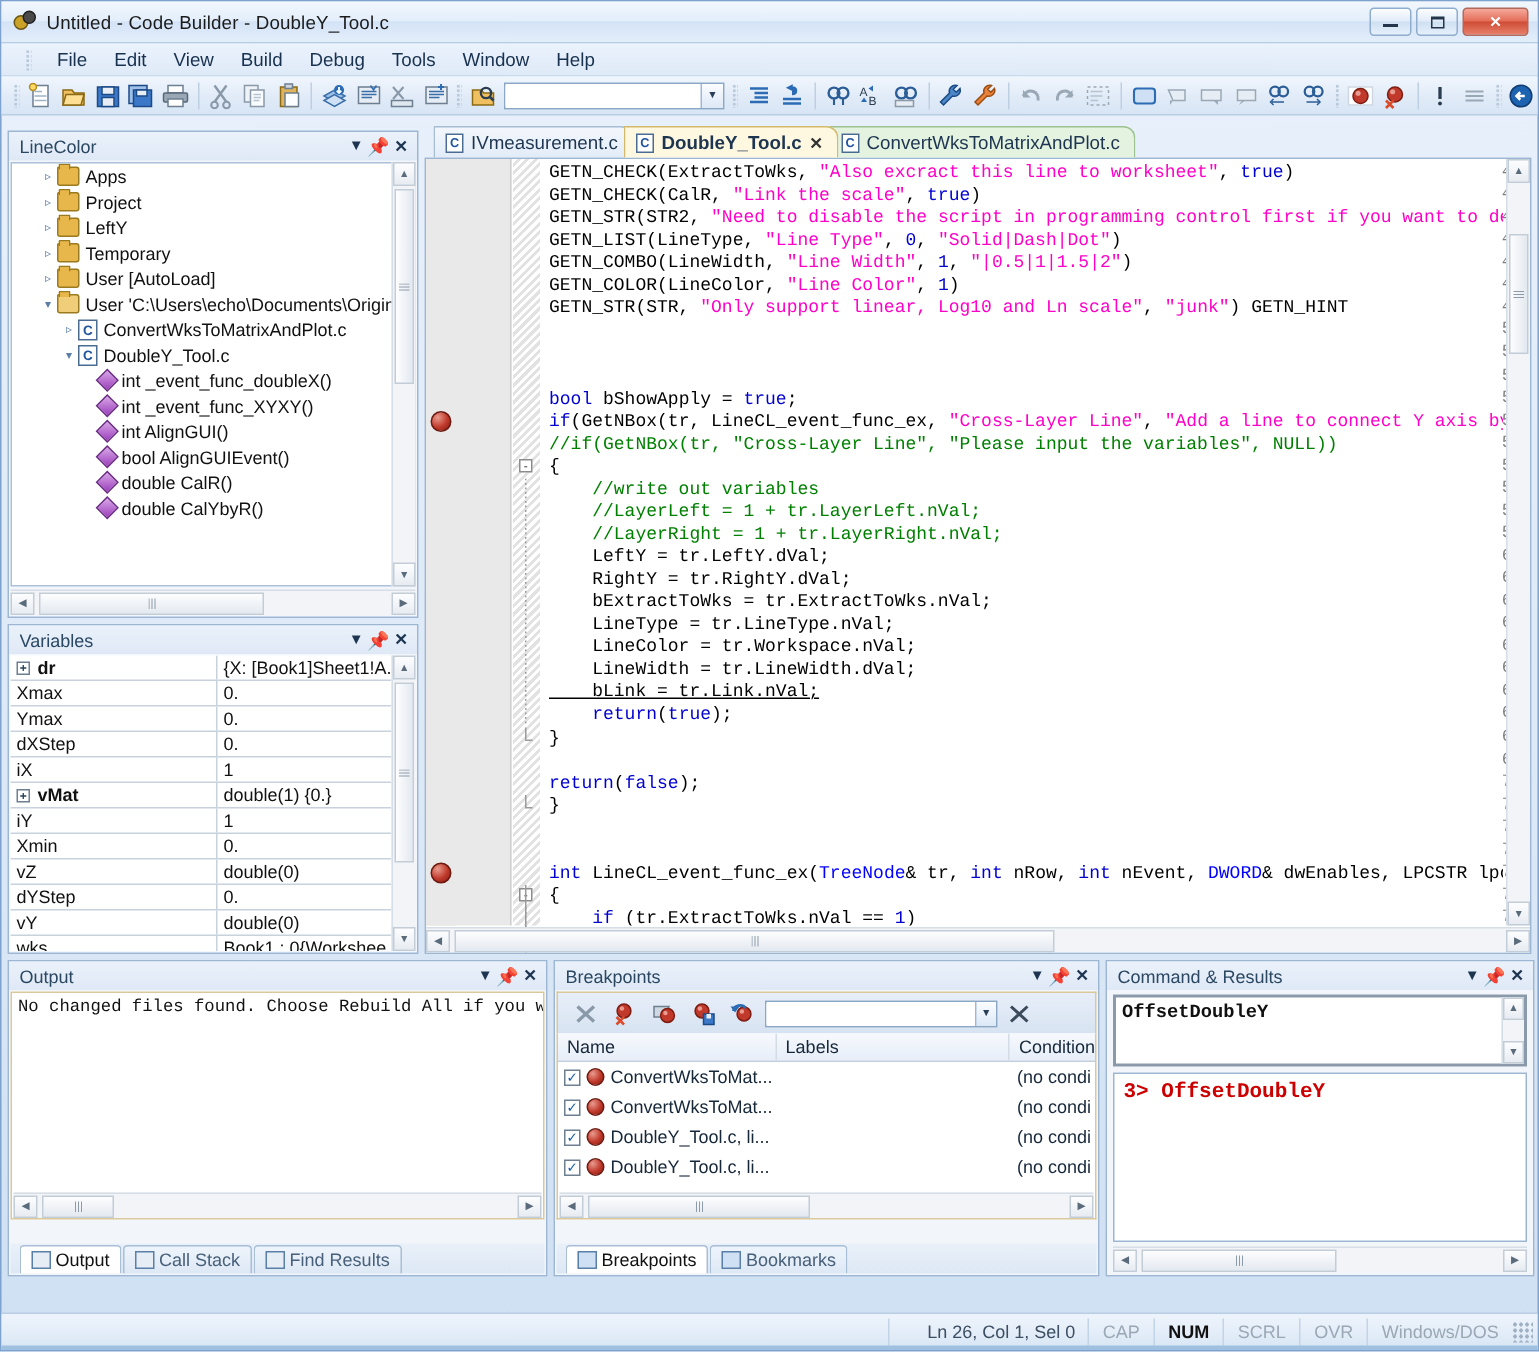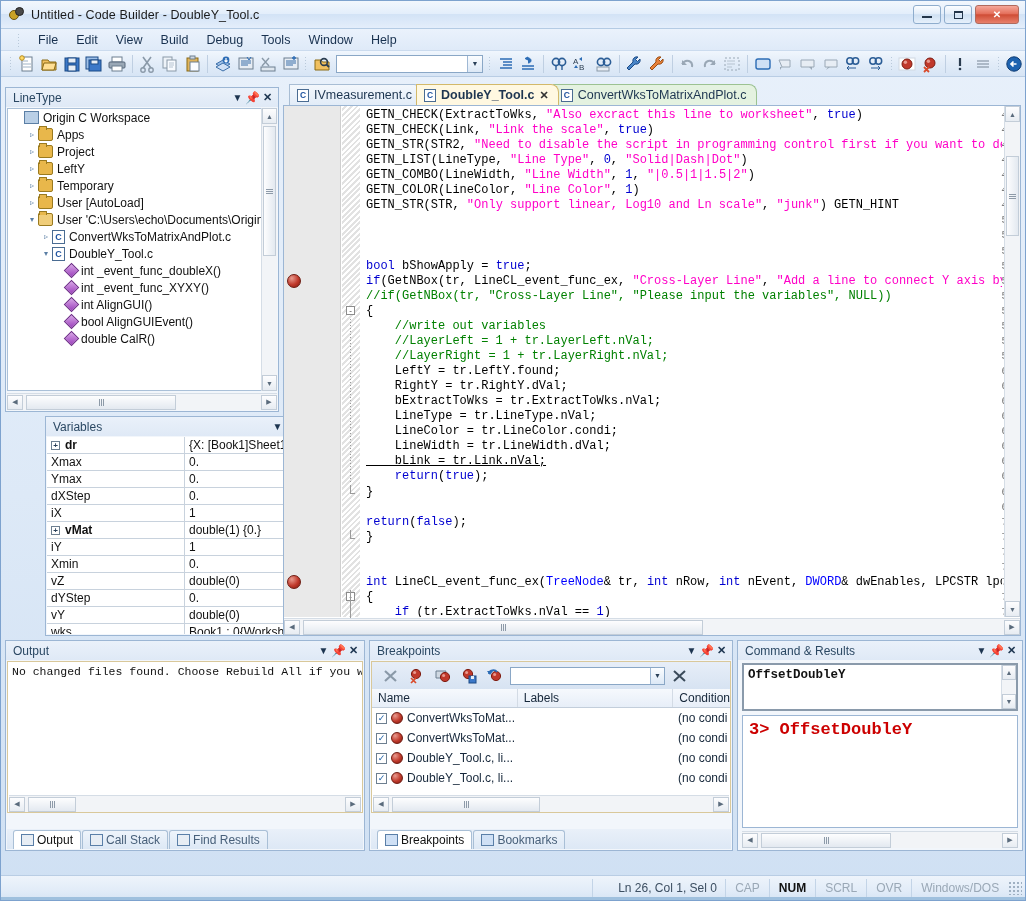--- a/index.html
+++ b/index.html
@@ -103,21 +103,21 @@
     color:#2b4863; font-size:12px;
   }
   .panel-head .ttl { flex:1 1 auto; white-space:nowrap; overflow:hidden;}
   .hbtn { width:15px;height:15px; display:flex;align-items:center;justify-content:center;
           color:#1d3550; font-size:10px; }
   .hbtn.pin { font-size:12px; }
   .hbtn.x { font-weight:bold; font-size:11px;}
 
   
   #workspace { left:4px; top:4px; width:274px; height:325px; }
-  #variables { left:4px; top:333px; width:274px; height:220px;margin-left:40px; }
+  #variables { left:4px; top:333px; width:274px; height:220px; }
   #output    { left:4px; top:557px; width:360px; height:211px; }
 
   .tree {
     position:absolute; left:1px; right:1px; top:20px; bottom:20px;
     background:#fff; border:1px solid #aac0d8; overflow:hidden;
   }
   .tnode { display:flex; align-items:center; height:17px; padding-left:4px; white-space:nowrap; font-size:12px; color:#111;}
   .tnode .exp { width:12px; text-align:center; color:#5b7fa5; font-size:8px; flex:none;}
   .ico { width:15px;height:13px; margin-right:4px; flex:none; position:relative;}
   .folder { background:#e8b74b; border:1px solid #9a7a1f; border-radius:1px 2px 2px 2px; }
@@ -243,21 +243,21 @@
                background:#fff; border:2px solid #8a9aab; display:flex; }
   .cmd-input .t { flex:1; font-family:"Liberation Mono", monospace; font-size:12.5px;
                   font-weight:bold; color:#111; padding:3px 4px; }
   .cmd-sb { width:15px; background:#f2f4f7; border-left:1px solid #d5dde6;
             display:flex; flex-direction:column; justify-content:space-between;}
   .cmd-sb .ar { height:15px; display:flex;align-items:center;justify-content:center;
                 font-size:7px;color:#5a6b7c; background:linear-gradient(180deg,#fdfdfe,#e7ecf2);
                 border:1px solid #c3cdd8;}
   .cmd-out { position:absolute; left:4px; right:4px; top:74px; bottom:22px;
              background:#fff; border:1px solid #9cb6d4; overflow:hidden; }
-  .cmd-line { font-family:"Liberation Mono", monospace; font-size:17px; font-weight:bold;
+  .cmd-line { font-family:"Liberation Mono", monospace; font-size:14px; font-weight:bold;
               color:#cc0000; padding:4px 6px; white-space:pre; }
 
   
   .statusbar { position:absolute; left:0; right:0; bottom:0; height:25px;
                display:flex; align-items:center;
                background: linear-gradient(180deg,#eef4fb 0%, #e2ecf8 60%, #d6e4f4 100%);
                border-top:1px solid #b9cde4; font-size:12px; color:#3c4e61; }
   .sb-cell { padding:0 9px; height:18px; display:flex; align-items:center;
              border-left:1px solid #c3d4e7; white-space:nowrap; }
   .sb-cell.first { border-left:none; }
@@ -538,31 +538,26 @@
           <circle cx="9" cy="9" r="7.2" fill="#1e63b0" stroke="#0f3c72"></circle>
           <path d="M11.5 9H6.5M8.5 6.5L6 9l2.5 2.5" stroke="#fff" stroke-width="1.7" fill="none"></path>
         </svg>
       </div>
   </div>
 
   <div class="body">
 
     <div class="panel" id="workspace">
       <div class="panel-head">
-        <span class="ttl">LineType</span>
+        <span class="ttl">LineColor</span>
         <span class="hbtn">▼</span>
         <span class="hbtn pin">📌</span>
         <span class="hbtn x">✕</span>
       </div>
       <div class="tree" id="ws-tree">
-          <div class="tnode" style="padding-left: 4px;">
-            <span class="exp"></span>
-            <span class="ico ws-root"></span>
-            <span>Origin C Workspace</span>
-          </div>
           <div class="tnode" style="padding-left: 18px;">
             <span class="exp">▹</span>
             <span class="ico folder"></span>
             <span>Apps</span>
           </div>
           <div class="tnode" style="padding-left: 18px;">
             <span class="exp">▹</span>
             <span class="ico folder"></span>
             <span>Project</span>
           </div>
@@ -613,20 +608,25 @@
           </div>
           <div class="tnode" style="padding-left: 46px; text-align: right;">
             <span class="exp"></span>
             <span class="fdot"></span>
             <span>bool AlignGUIEvent()</span>
           </div>
           <div class="tnode" style="padding-left: 46px;">
             <span class="exp"></span>
             <span class="fdot"></span>
             <span>double CalR()</span>
+          </div>
+          <div class="tnode" style="padding-left: 46px;">
+            <span class="exp"></span>
+            <span class="fdot"></span>
+            <span>double CalYbyR()</span>
           </div>
         </div>
       <div class="vsb">
         <div class="ar">▲</div>
         <div class="thumb" style="top:18px;height:130px;"></div>
         <div class="ar" style="position:absolute;bottom:0;left:0;right:0;">▼</div>
       </div>
       <div class="hsb">
         <div class="ar">◀</div>
         <div class="thumb" style="width:150px;margin-left:3px;"></div>
@@ -834,41 +834,41 @@
             <div class="ln" style="top: 498.98px;">76</div>
             <div class="ln" style="top: 514.04px;">77</div>
             <div class="ln" style="top: 529.1px;">78</div>
           </div>
         <div id="bp-marks">
             <div class="bpdot" style="top: 167.66px;"></div>
             <div class="bpdot" style="top: 468.86px;"></div>
           </div>
         <div class="code" id="code-area">
             <div class="cl" style="top: 2px;"><span class="txt">GETN_CHECK(ExtractToWks, </span><span class="str">"Also excract this line to worksheet"</span><span class="txt">, </span><span class="kw">true</span><span class="txt">)</span></div>
-            <div class="cl" style="top: 17.06px;"><span class="txt">GETN_CHECK(Link, </span><span class="str">"Link the scale"</span><span class="txt">, </span><span class="kw">true</span><span class="txt">)</span></div>
+            <div class="cl" style="top: 17.06px;"><span class="txt">GETN_CHECK(CalR, </span><span class="str">"Link the scale"</span><span class="txt">, </span><span class="kw">true</span><span class="txt">)</span></div>
             <div class="cl" style="top: 32.12px;"><span class="txt">GETN_STR(STR2, </span><span class="str">"Need to disable the script in programming control first if you want to delete the line"</span></div>
             <div class="cl" style="top: 47.18px;"><span class="txt">GETN_LIST(LineType, </span><span class="str">"Line Type"</span><span class="txt">, </span><span class="num">0</span><span class="txt">, </span><span class="str">"Solid|Dash|Dot"</span><span class="txt">)</span></div>
             <div class="cl" style="top: 62.24px;"><span class="txt">GETN_COMBO(LineWidth, </span><span class="str">"Line Width"</span><span class="txt">, </span><span class="num">1</span><span class="txt">, </span><span class="str">"|0.5|1|1.5|2"</span><span class="txt">)</span></div>
             <div class="cl" style="top: 77.3px;"><span class="txt">GETN_COLOR(LineColor, </span><span class="str">"Line Color"</span><span class="txt">, </span><span class="num">1</span><span class="txt">)</span></div>
             <div class="cl" style="top: 92.36px;"><span class="txt">GETN_STR(STR, </span><span class="str">"Only support linear, Log10 and Ln scale"</span><span class="txt">, </span><span class="str">"junk"</span><span class="txt">) GETN_HINT</span></div>
             <div class="cl" style="top: 107.42px;"></div>
             <div class="cl" style="top: 122.48px;"></div>
             <div class="cl" style="top: 137.54px;"></div>
             <div class="cl" style="top: 152.6px;"><span class="kw">bool</span><span class="txt"> bShowApply = </span><span class="kw">true</span><span class="txt">;</span></div>
             <div class="cl" style="top: 167.66px;"><span class="kw">if</span><span class="txt">(GetNBox(tr, LineCL_event_func_ex, </span><span class="str">"Cross-Layer Line"</span><span class="txt">, </span><span class="str">"Add a line to connect Y axis by specified value</span></div>
             <div class="cl" style="top: 182.72px;"><span class="cmt">//if(GetNBox(tr, "Cross-Layer Line", "Please input the variables", NULL))</span></div>
             <div class="cl" style="top: 197.78px;"><span class="txt">{</span></div>
             <div class="cl" style="top: 212.84px;"><span class="cmt">    //write out variables</span></div>
             <div class="cl" style="top: 227.9px;"><span class="cmt">    //LayerLeft = 1 + tr.LayerLeft.nVal;</span></div>
             <div class="cl" style="top: 242.96px;"><span class="cmt">    //LayerRight = 1 + tr.LayerRight.nVal;</span></div>
-            <div class="cl" style="top: 258.02px;"><span class="txt">    LeftY = tr.LeftY.found;</span></div>
+            <div class="cl" style="top: 258.02px;"><span class="txt">    LeftY = tr.LeftY.dVal;</span></div>
             <div class="cl" style="top: 273.08px;"><span class="txt">    RightY = tr.RightY.dVal;</span></div>
             <div class="cl" style="top: 288.14px;"><span class="txt">    bExtractToWks = tr.ExtractToWks.nVal;</span></div>
             <div class="cl" style="top: 303.2px;"><span class="txt">    LineType = tr.LineType.nVal;</span></div>
-            <div class="cl" style="top: 318.26px;"><span class="txt">    LineColor = tr.LineColor.condi;</span></div>
+            <div class="cl" style="top: 318.26px;"><span class="txt">    LineColor = tr.Workspace.nVal;</span></div>
             <div class="cl" style="top: 333.32px;"><span class="txt">    LineWidth = tr.LineWidth.dVal;</span></div>
             <div class="cl" style="top: 348.38px; text-decoration: underline;"><span class="txt">    bLink = tr.Link.nVal;</span></div>
             <div class="cl" style="top: 363.44px;"><span class="txt">    </span><span class="kw">return</span><span class="txt">(</span><span class="kw">true</span><span class="txt">);</span></div>
             <div class="cl" style="top: 378.5px;"><span class="txt">}</span></div>
             <div class="cl" style="top: 393.56px;"></div>
             <div class="cl" style="top: 408.62px;"><span class="kw">return</span><span class="txt">(</span><span class="kw">false</span><span class="txt">);</span></div>
             <div class="cl" style="top: 423.68px;"><span class="txt">}</span></div>
             <div class="cl" style="top: 438.74px;"></div>
             <div class="cl" style="top: 453.8px;"></div>
             <div class="cl" style="top: 468.86px;"><span class="kw">int</span><span class="txt"> LineCL_event_func_ex(</span><span class="typ">TreeNode</span><span class="txt">&amp; tr, </span><span class="kw">int</span><span class="txt"> nRow, </span><span class="kw">int</span><span class="txt"> nEvent, </span><span class="typ">DWORD</span><span class="txt">&amp; dwEnables, LPCSTR lpcszNodeName, </span></div>

